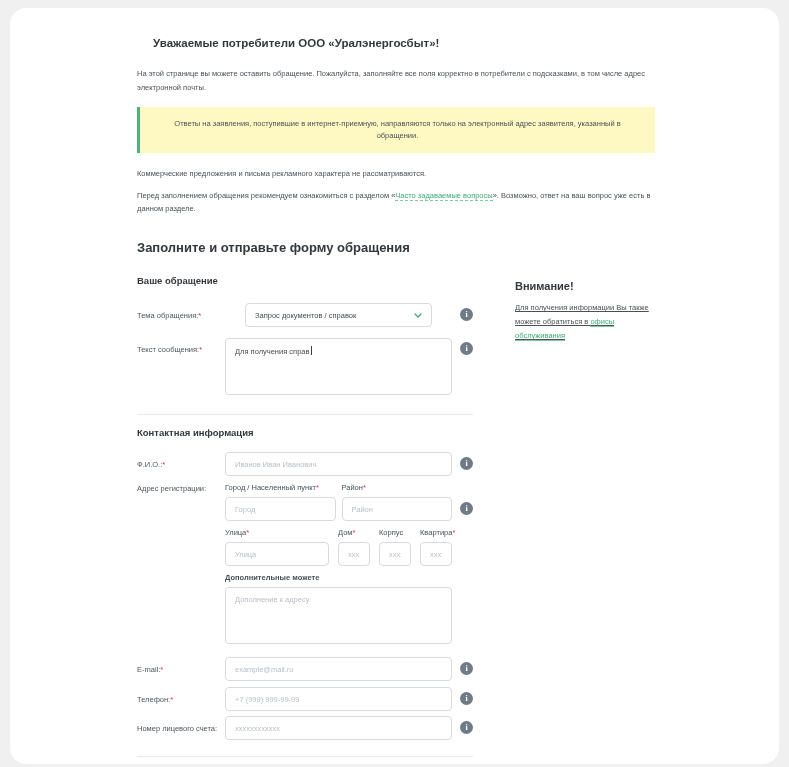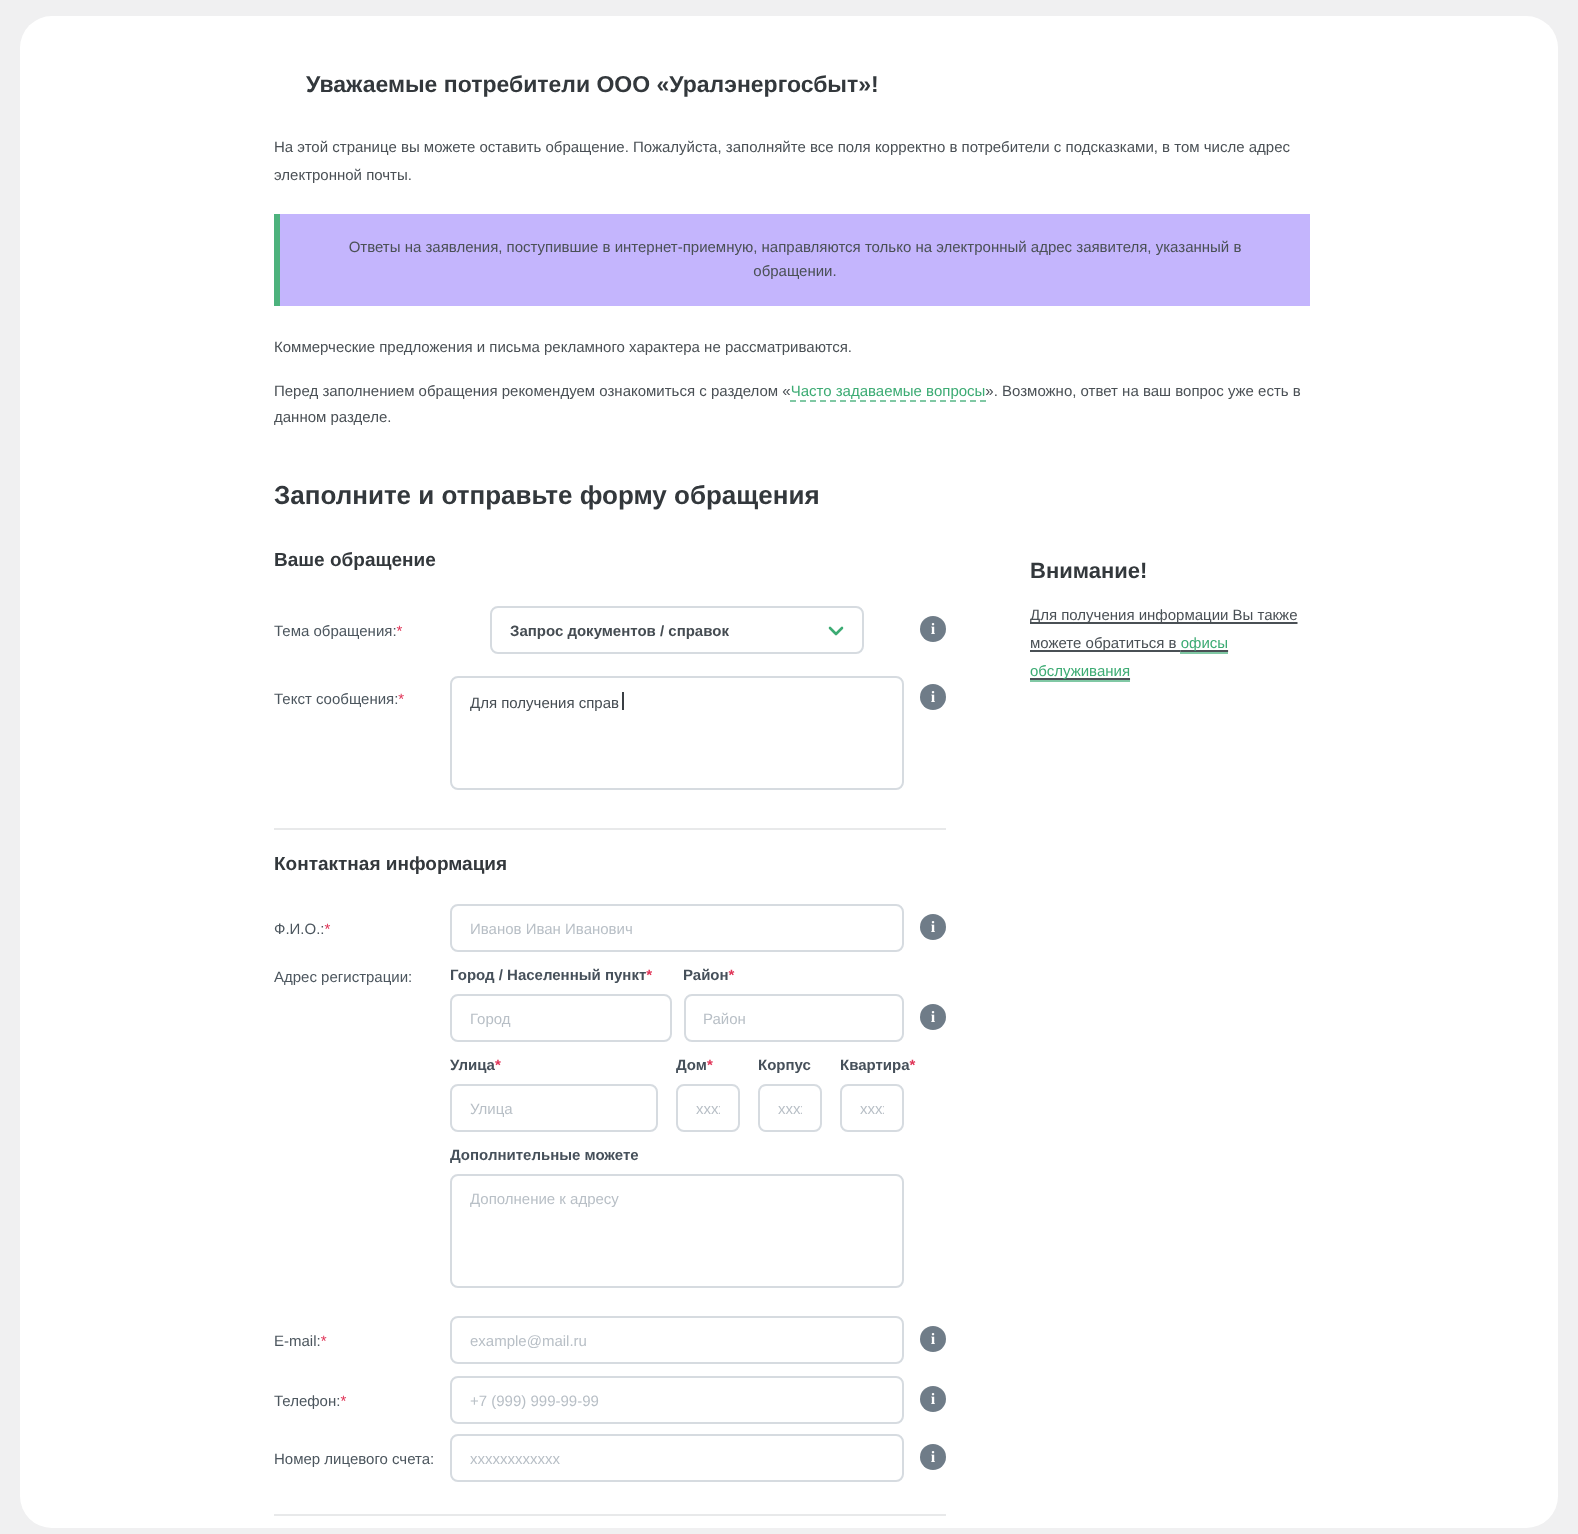--- a/index.html
+++ b/index.html
@@ -19,21 +19,21 @@
     padding:12px 116px 0 127px;
   }
   .page-title {
     font-size:11.5px; font-weight:bold; color:#33383c;
     margin:16px; line-height:1.3;
   }
   .body-text { font-size:7.5px; color:#4a5055; line-height:1.85; }
   .intro { margin:10px 0 0; max-width:518px; }
   .notice-box {
     margin-top:12px; max-width:518px;
-    background:#c4b5fd;
+    background:#fef9c3;
     border-left:3px solid #4db27d;
     padding:11px 30px;
     text-align:center;
     font-size:7.5px; color:#4a5055; line-height:1.6;
   }
   .note { margin:14px 0 0; max-width:518px; }
   .faq-par { margin:8px 0 0; max-width:518px; }
   .green-link {
     color:#3cab73; text-decoration:none; cursor:pointer;
     border-bottom:1px dashed rgba(60,171,115,.65);
@@ -63,21 +63,20 @@
   .top-label { padding-top:7px; }
   .f-field { width:248px; }
   .req { color:#e03457; }
 
   .select-box {
     height:24px; background:#fff;
     border:1px solid #d6dbe0; border-radius:4px;
     display:flex; align-items:center; justify-content:space-between;
     padding:0 9px; font-size:7.5px; color:#454c52;
     cursor:pointer;
-    font-weight:bold;
   }
   .fake-ta {
     height:57px; background:#fff;
     border:1px solid #d6dbe0; border-radius:4px;
     padding:7px 9px; font-size:7.5px; color:#454c52; line-height:1.4;
     cursor:text;
   }
   .caret {
     display:inline-block; width:1px; height:9px;
     background:#3a3f44; vertical-align:-1px; margin-left:1px;
@@ -103,21 +102,21 @@
     font-size:8px; font-weight:bold;
     font-family:"Liberation Serif", serif;
     display:flex; align-items:center; justify-content:center;
     cursor:pointer; flex-shrink:0;
   }
   .icon-center { margin-top:5px; }
   .icon-top { margin-top:4px; }
   .icon-addr { margin-top:19px; }
 
   .sub-label {
-    display:block; font-size:7.5px; font-weight:bold;
+    display:block; font-size:7.5px; font-weight:normal;
     color:#46505a; margin-bottom:5px; line-height:1.2;
   }
   .addr-row { display:flex; margin-bottom:7px; }
   .addr-col { flex:1; min-width:0; }
   .addr-col + .addr-col { margin-left:6px; }
   .addr-small { width:32px; flex:none; margin-left:9px; }
   .addr-extra { margin-bottom:9px; }
   .addr-extra .sub-label { font-weight:bold; }
 
   .divider { border:none; border-top:1px solid #e8e9ea; margin:0; }

